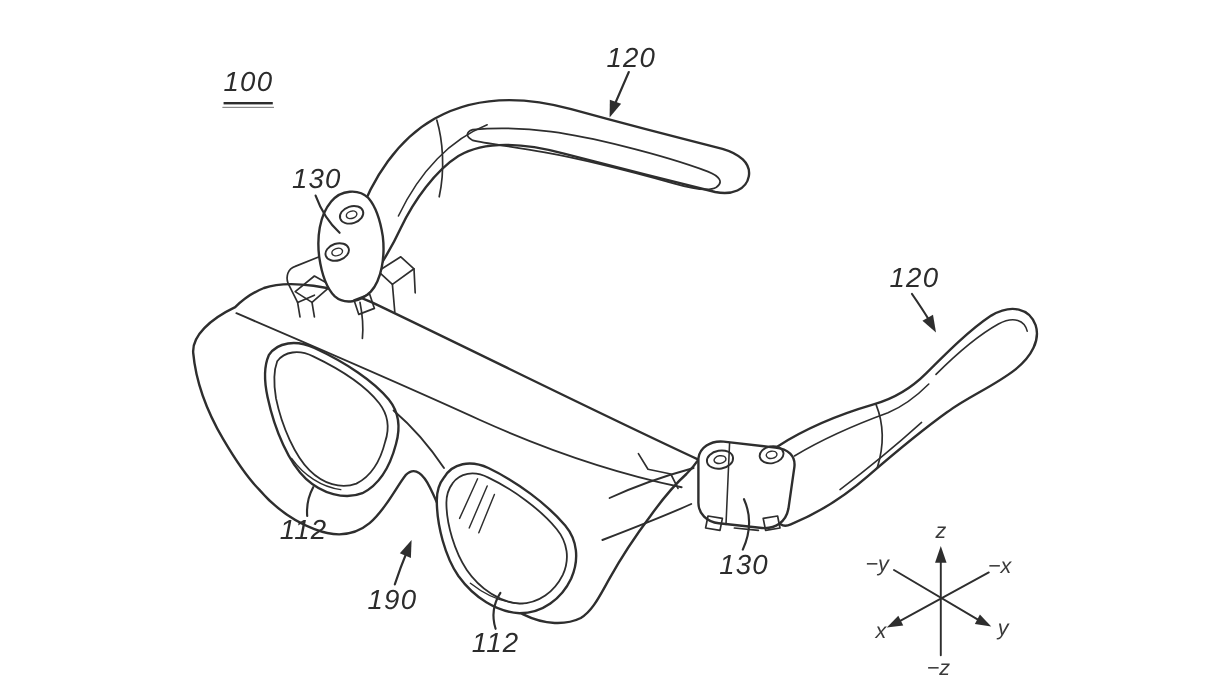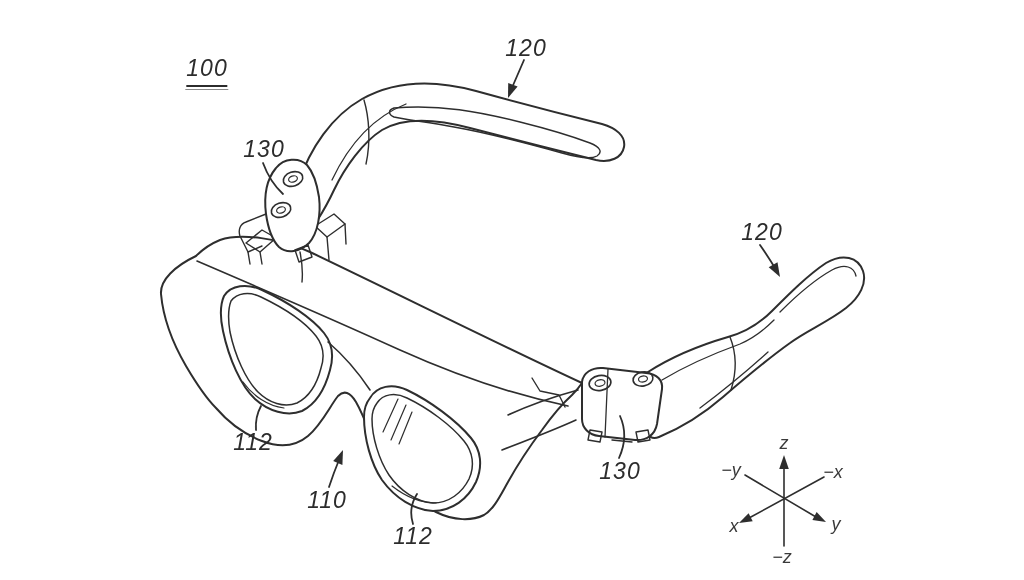--- a/index.html
+++ b/index.html
@@ -282,21 +282,21 @@
   <div class="ref-label" style="left:526px; top:48px;">120</div>
 
   <div class="ref-label" style="left:264px; top:149px;">130</div>
 
   <div class="ref-label" style="left:762px; top:232px;">120</div>
 
   <div class="ref-label" style="left:620px; top:471px;">130</div>
 
   <div class="ref-label" style="left:253px; top:442px;">112</div>
 
-  <div class="ref-label" style="left:327px; top:500px;">110</div>
+  <div class="ref-label" style="left:327px; top:500px;">190</div>
 
   <div class="ref-label" style="left:413px; top:536px;">112</div>
 
   <div class="axis-label" style="left:784px; top:443px;">z</div>
   <div class="axis-label" style="left:782px; top:557px;">−z</div>
   <div class="axis-label" style="left:731px; top:470px;">−y</div>
   <div class="axis-label" style="left:833px; top:472px;">−x</div>
   <div class="axis-label" style="left:734px; top:526px;">x</div>
   <div class="axis-label" style="left:836px; top:524px;">y</div>
 

